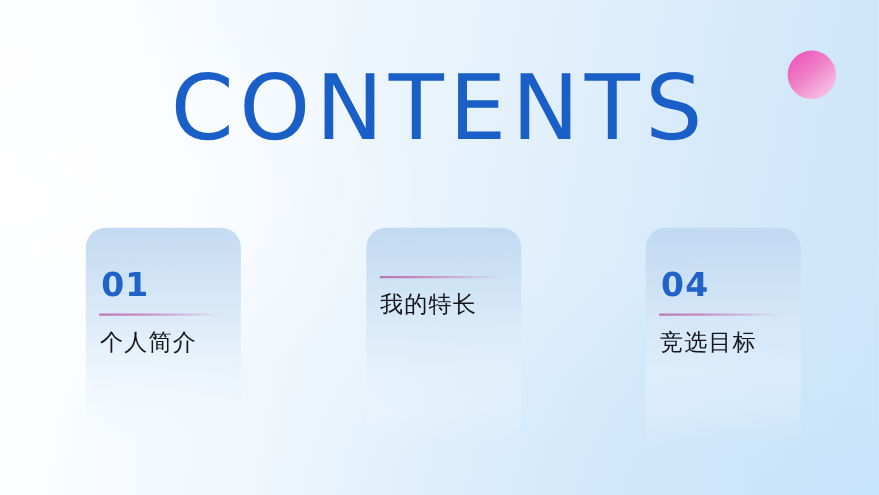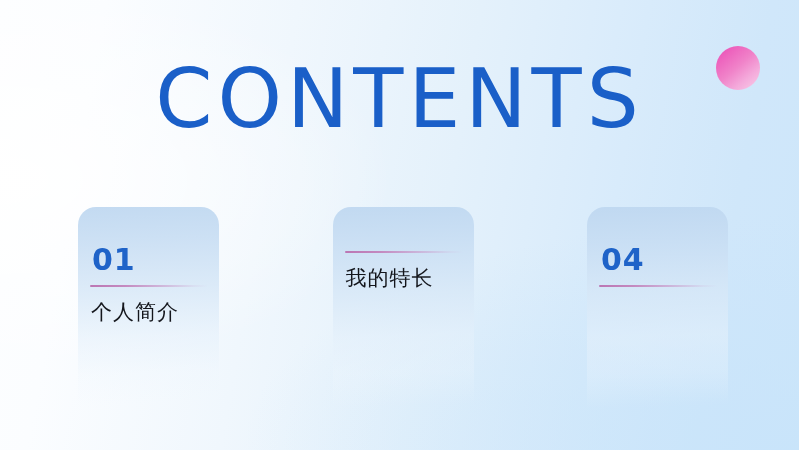--- a/index.html
+++ b/index.html
@@ -149,16 +149,17 @@
 
 
     <div class="card">
       <div class="card-divider"></div>
       <div class="card-label">我的特长</div>
     </div>
 
     <div class="card">
       <div class="card-number">04</div>
       <div class="card-divider"></div>
+      <div class="card-label">竞选目标</div>
     </div>
 
   </div>
 </div>
 
 </body></html>

